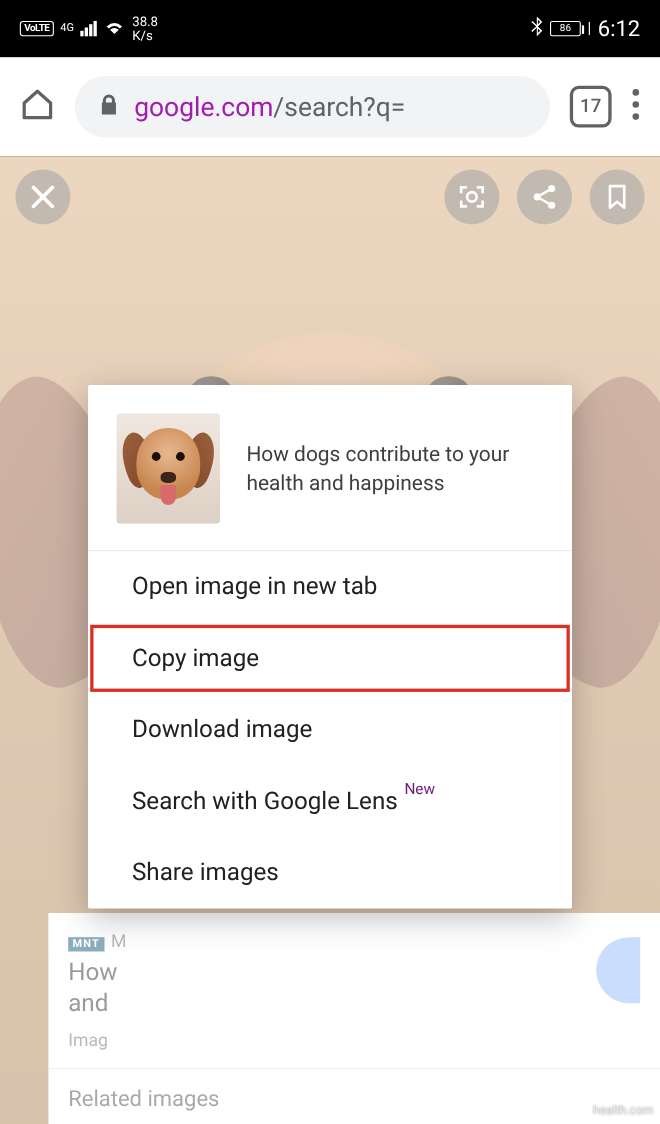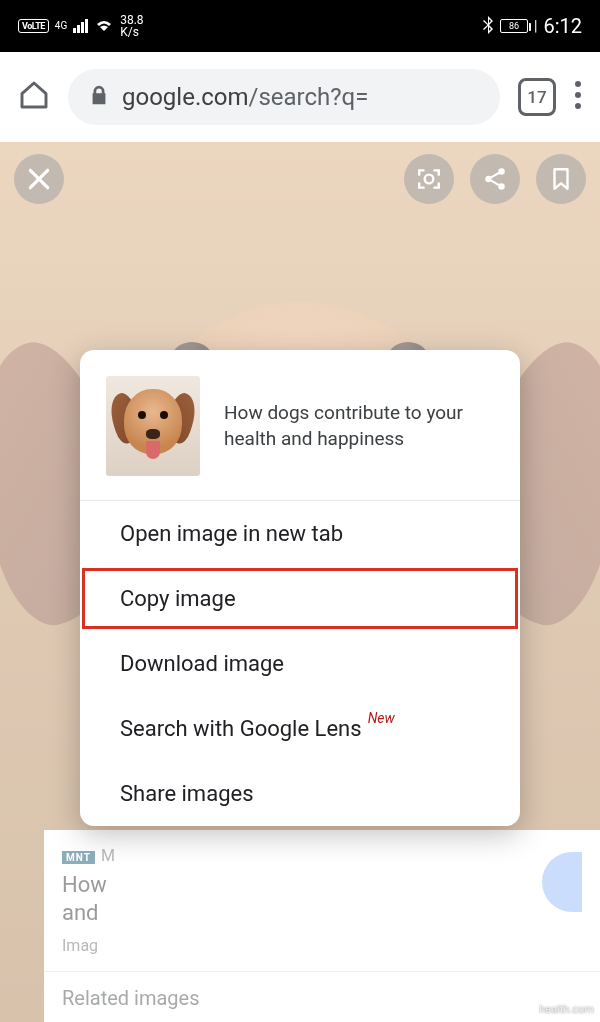--- a/index.html
+++ b/index.html
@@ -14,21 +14,21 @@
     .wifi-ico { font-size: 20px; }
     .speed { font-size: 12px; line-height: 1; }
     .batt { border: 1.5px solid #fff; border-radius: 2px; width: 28px; height: 14px; position: relative; display: flex; align-items: center; padding: 1px; }
     .batt::after { content: ""; position: absolute; right: -4px; top: 3px; width: 2px; height: 8px; background: #fff; border-radius: 0 1px 1px 0; }
     .batt-num { font-size: 9px; margin: 0 auto; }
     .browser-bar { height: 90px; background: #fff; display: flex; align-items: center; padding: 0 18px; gap: 18px; }
     .home-ico svg { width: 32px; height: 32px; }
     .url-pill { flex: 1; background: #f1f3f4; border-radius: 28px; height: 56px; display: flex; align-items: center; padding: 0 20px; gap: 12px; }
     .lock svg { width: 22px; height: 22px; }
     .url-text { font-size: 24px; color: #5f6368; white-space: nowrap; overflow: hidden; }
-    .url-host { color: #404040; }
+    .url-host { color: #a21caf; }
     .tabs-box { width: 38px; height: 38px; border: 3px solid #5f6368; border-radius: 8px; display: flex; align-items: center; justify-content: center; font-size: 17px; font-weight: 500; color: #5f6368; }
     .menu3 svg { width: 8px; height: 30px; }
     .content { position: absolute; top: 142px; left: 0; right: 0; bottom: 0; background: linear-gradient(180deg, #d4a574 0%, #c89868 25%, #b88858 50%, #a87848 100%); overflow: hidden; }
     .dog-bg { position: absolute; inset: 0; display: flex; align-items: center; justify-content: center; }
     .dog-face { width: 600px; height: 560px; position: relative; }
     .dog-ear { position: absolute; width: 140px; height: 280px; background: linear-gradient(135deg, #9a5a38, #7a4528); border-radius: 60% 40% 70% 30% / 70% 50% 50% 30%; }
     .dog-ear.left { left: -20px; top: 40px; transform: rotate(-15deg); }
     .dog-ear.right { right: -20px; top: 40px; transform: rotate(15deg) scaleX(-1); }
     .dog-head { position: absolute; left: 120px; top: 0; width: 360px; height: 400px; background: radial-gradient(ellipse at 50% 40%, #e8b890, #d4975f 60%, #b87845); border-radius: 50% 50% 40% 40%; }
     .dog-eye { position: absolute; width: 44px; height: 40px; background: radial-gradient(circle at 35% 30%, #fff 8%, #3a2518 10%, #1a0f08 45%, #000); border-radius: 50%; top: 40px; }
@@ -42,39 +42,39 @@
     .src-badge { display: inline-block; background: #004b6b; color: #fff; font-size: 10px; font-weight: bold; padding: 1px 4px; margin-right: 6px; letter-spacing: 1px; }
     .src-line { color: #5f6368; font-size: 16px; margin-bottom: 6px; }
     .img-title { font-size: 22px; color: #202124; line-height: 1.3; margin-bottom: 8px; }
     .img-sub { color: #5f6368; font-size: 16px; margin-bottom: 16px; }
     .divider { border-top: 1px solid #dadce0; margin: 0 -18px 14px; }
     .related { font-size: 20px; color: #3c4043; }
     .blue-dot { position: absolute; right: 18px; bottom: 110px; width: 40px; height: 60px; background: #8ab4f8; border-radius: 30px 0 0 30px; }
     
     .dim { position: absolute; inset: 0; background: rgba(255,255,255,0.55); }
     
-    .ctx { position: absolute; left: 80px; top: 350px; width: 440px; background: #fff; border-radius: 14px; box-shadow: 0 8px 30px rgba(0,0,0,0.25); overflow: hidden; }
+    .ctx { position: absolute; left: 80px; top: 350px; width: 440px; background: #fff; border-radius: 2px; box-shadow: 0 8px 30px rgba(0,0,0,0.25); overflow: hidden; }
     .ctx-head { display: flex; padding: 26px 26px 24px; gap: 24px; align-items: center; }
     .thumb { width: 94px; height: 100px; flex: none; border-radius: 3px; position: relative; overflow: hidden; background: linear-gradient(180deg, #f0e8e0, #ddd0c4); }
     .thumb-dog { position: absolute; inset: 5px 0 0; }
     .thumb-dog::before, .thumb-dog::after { content: ""; position: absolute; }
     .thumb-head { position: absolute; left: 18px; top: 8px; width: 58px; height: 65px; background: radial-gradient(circle at 50% 35%, #e8b890, #c8864f 70%); border-radius: 48% 48% 45% 45%; }
     .thumb-ear { position: absolute; width: 26px; height: 50px; background: linear-gradient(135deg, #a0623d, #7a4528); border-radius: 60% 40% 60% 30%; }
     .thumb-ear.l { left: 6px; top: 12px; transform: rotate(-18deg); }
     .thumb-ear.r { right: 6px; top: 12px; transform: rotate(18deg) scaleX(-1); }
     .thumb-eye { position: absolute; width: 8px; height: 8px; background: #1a0f08; border-radius: 50%; top: 30px; }
     .thumb-eye.l { left: 32px; }
     .thumb-eye.r { right: 32px; }
     .thumb-nose { position: absolute; left: 40px; top: 48px; width: 14px; height: 10px; background: #3a2518; border-radius: 40%; }
     .thumb-tongue { position: absolute; left: 40px; top: 60px; width: 14px; height: 18px; background: #d86a6a; border-radius: 0 0 10px 10px; }
     .ctx-title { font-size: 19px; color: #3c4043; line-height: 1.35; }
     .ctx-div { border-top: 1px solid #e8eaed; }
     .ctx-item { padding: 20px 40px; font-size: 22px; color: #202124; cursor: pointer; position: relative; }
     .ctx-item.hl { outline: 3px solid #d93025; outline-offset: -5px; }
-    .new-badge { position: absolute; color: #b91c1c; font-size: 14px; top: 14px; margin-left: 6px; font-style: italic; }
+    .new-badge { position: absolute; color: #701a75; font-size: 14px; top: 14px; margin-left: 6px; }
     .watermark { position: absolute; bottom: 6px; right: 6px; font-size: 11px; color: rgba(255,255,255,0.7); text-shadow: 0 0 2px rgba(0,0,0,0.5); }
   </style>
 </head>
 <body>
 
 <div class="status-bar">
   <div class="status-left">
     <span class="volte">VoLTE</span>
     <span class="sig-4g">4G</span>
     <span class="sig-bars">

